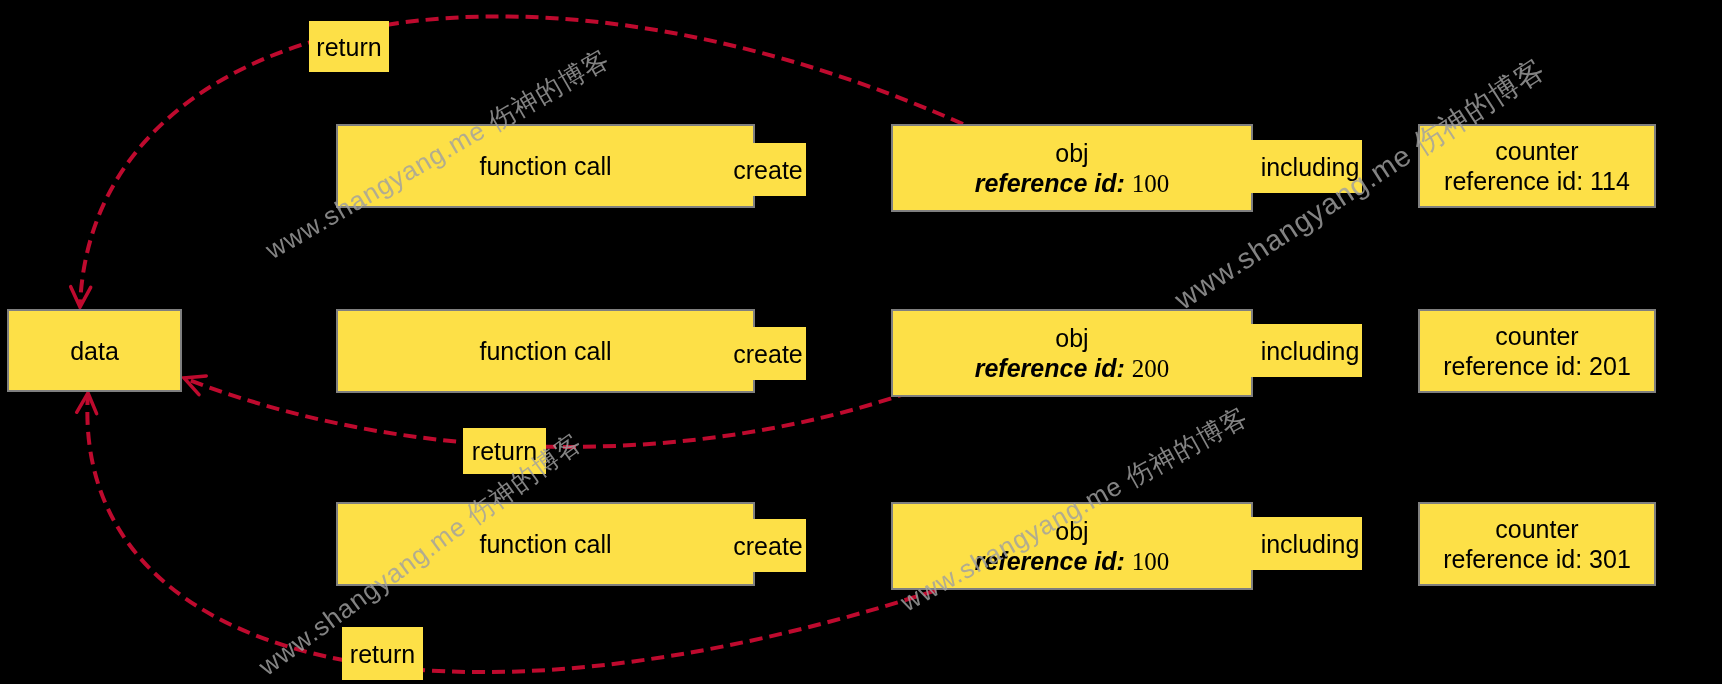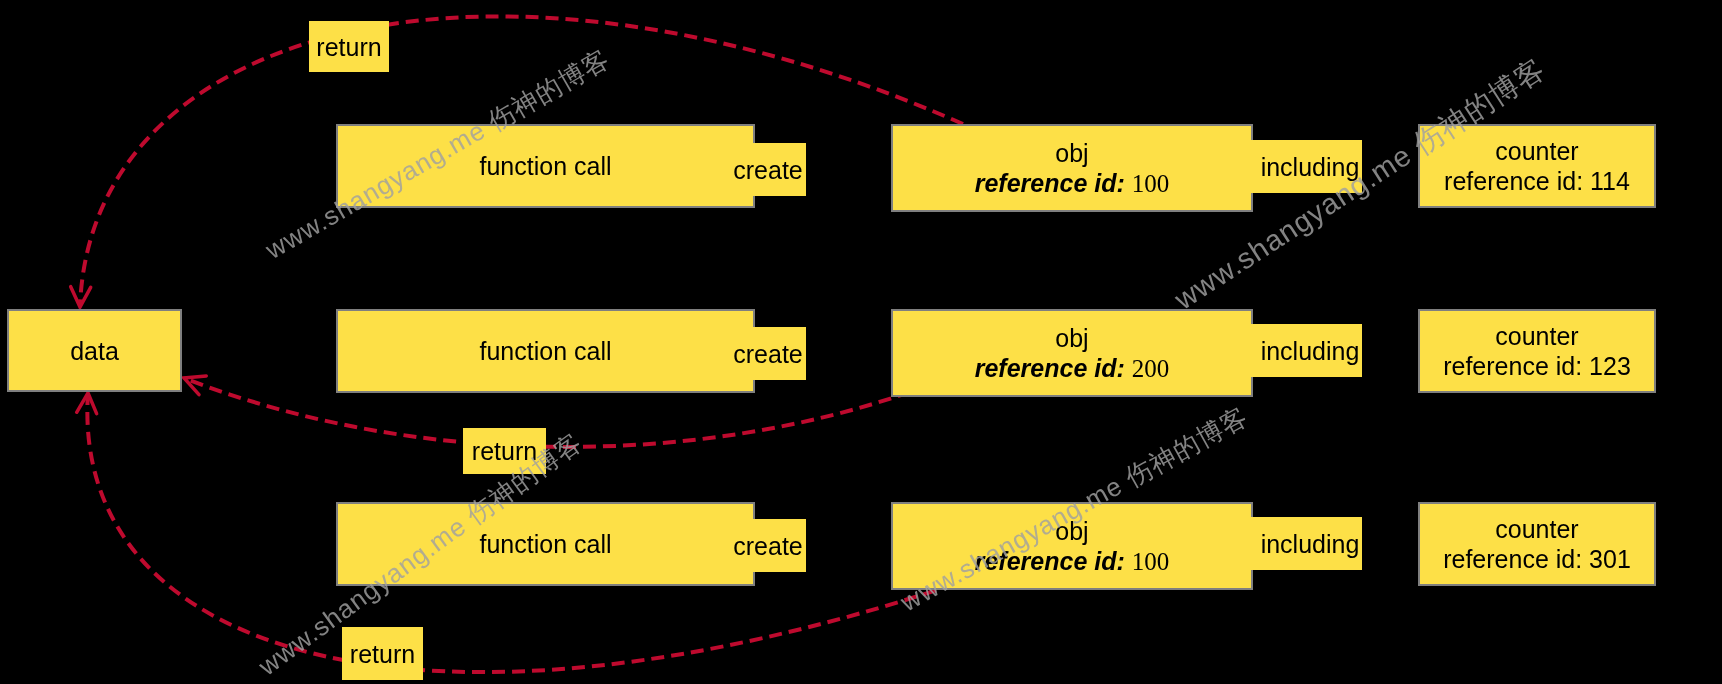--- a/index.html
+++ b/index.html
@@ -101,21 +101,21 @@
   </div>
   <div class="box obj r2">
     <span class="ref-line">obj</span>
     <span class="ref-line"><span class="ital">reference id:</span><span class="ref-val">200</span></span>
   </div>
   <div class="box plain inc r2">
     <span>including</span>
   </div>
   <div class="box ctr r2">
     <span class="ref-line">counter</span>
-    <span class="ref-line">reference id: 123</span>
+    <span class="ref-line">reference id: 201</span>
   </div>
 
   <div class="box fc r3">
     <span>function call</span>
   </div>
   <div class="box plain crt r3">
     <span>create</span>
   </div>
   <div class="box obj r3">
     <span class="ref-line">obj</span>

